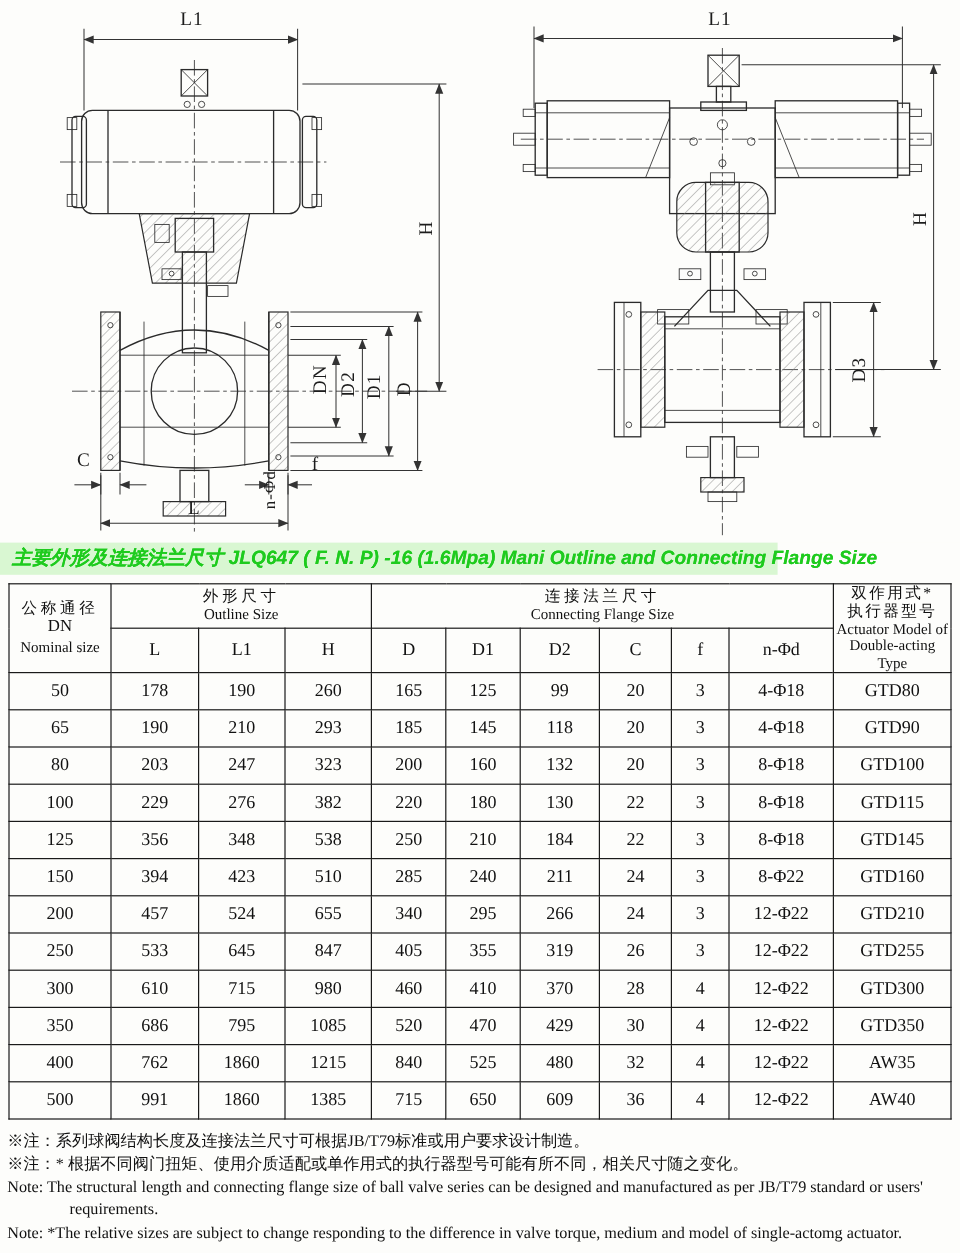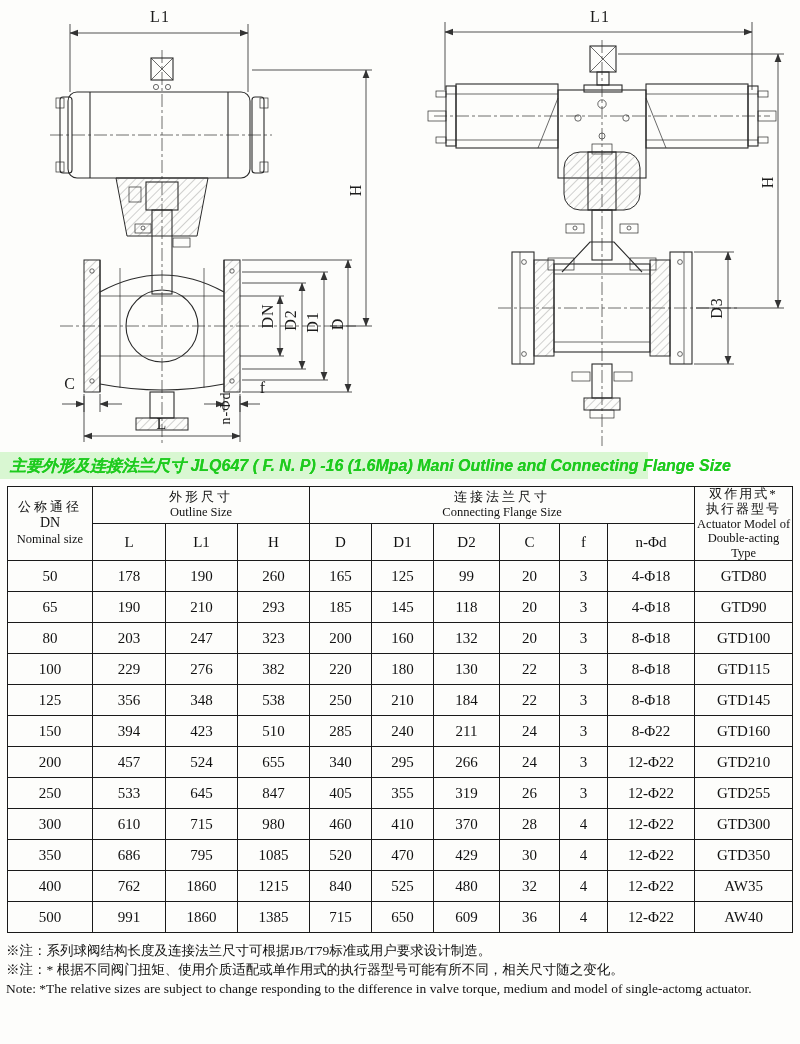--- a/index.html
+++ b/index.html
@@ -468,15 +468,16 @@
           <td>12-Φ22</td>
           <td>AW40</td>
         </tr>
       </tbody>
   </table>
 </div>
 
 <div id="notes">
   <div>※注：系列球阀结构长度及连接法兰尺寸可根据JB/T79标准或用户要求设计制造。</div>
   <div>※注：* 根据不同阀门扭矩、使用介质适配或单作用式的执行器型号可能有所不同，相关尺寸随之变化。</div>
+  <div class="hang">Note: The structural length and connecting flange size of ball valve series can be designed and manufactured as per JB/T79 standard or users' requirements.</div>
   <div class="hang">Note: *The relative sizes are subject to change responding to the difference in valve torque, medium and model of single-actomg actuator.</div>
 
 </div>
 
 </body></html>

